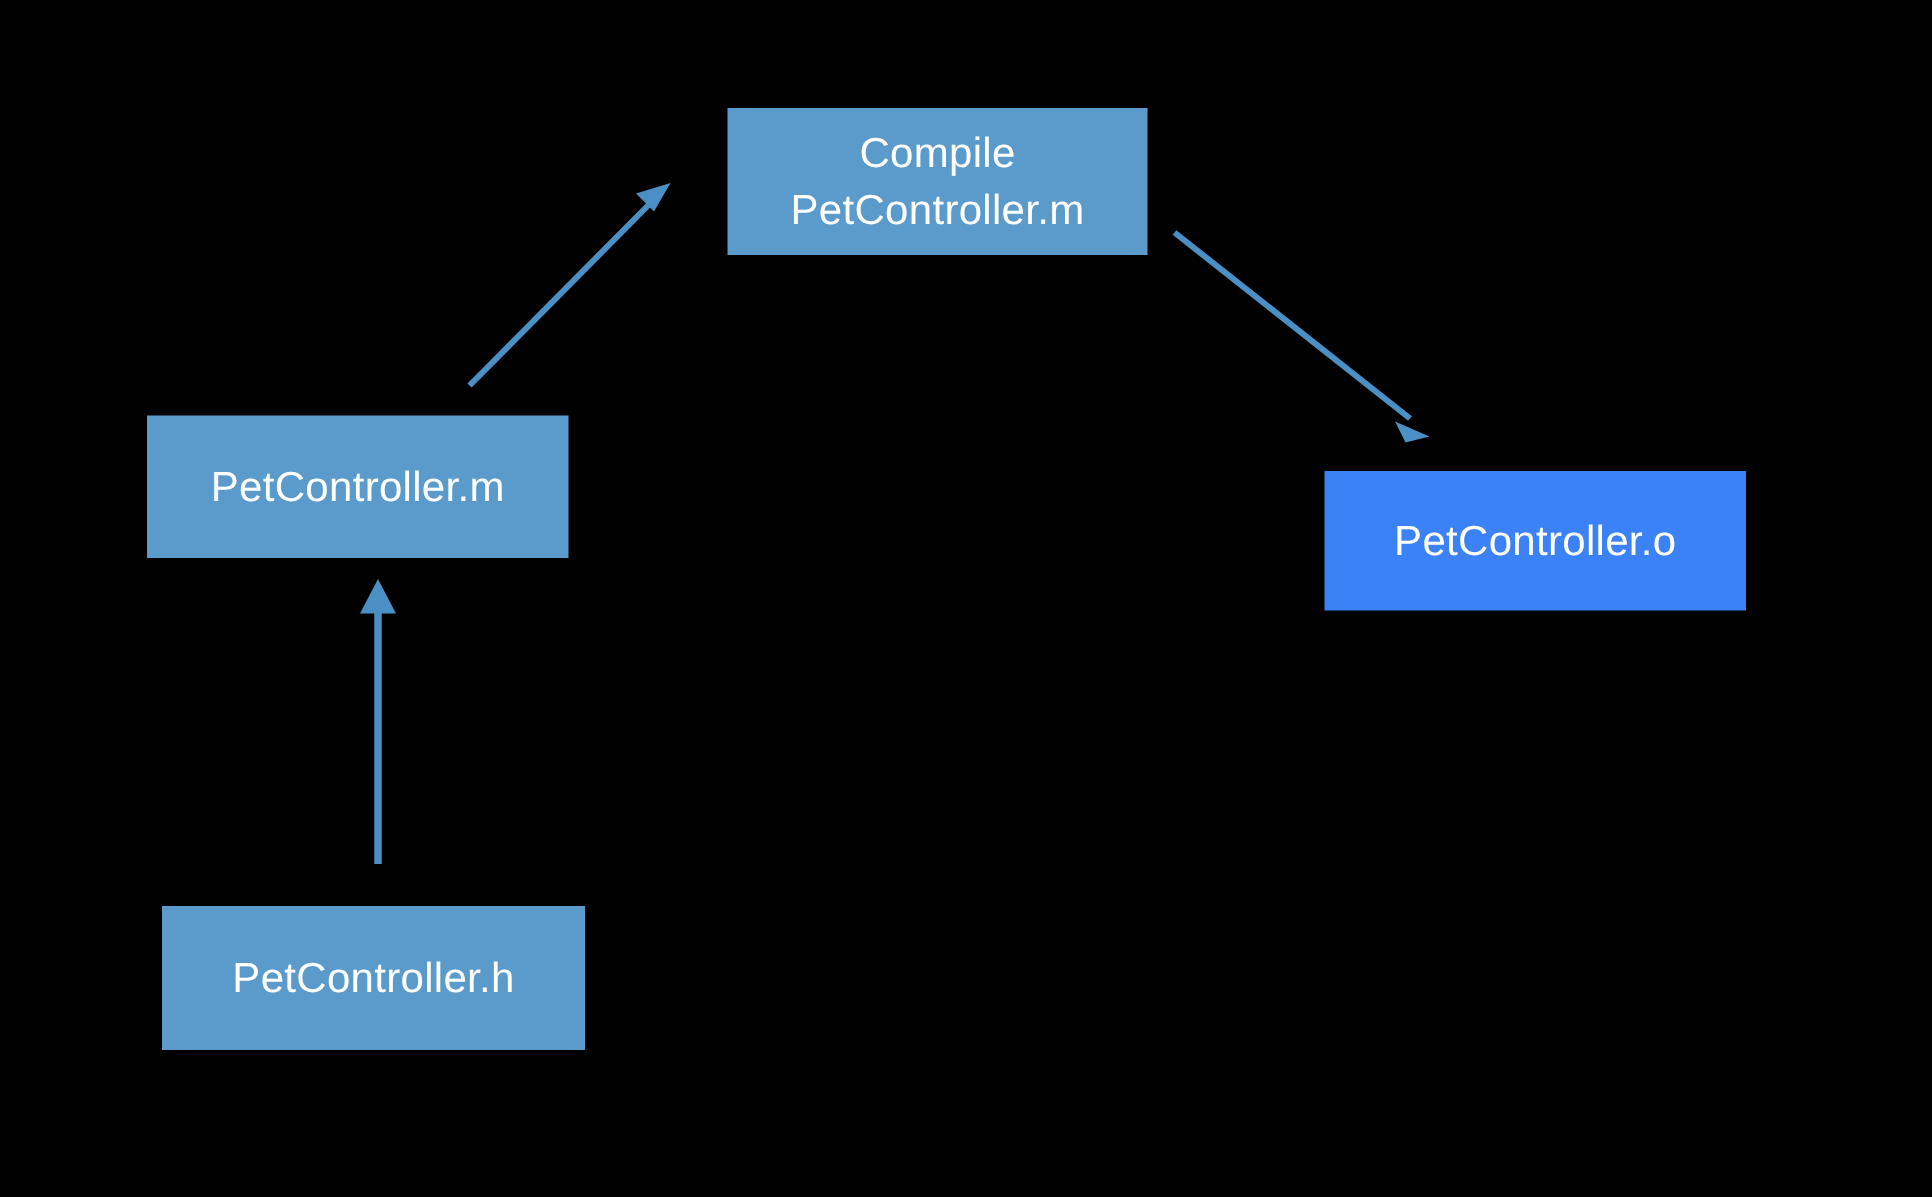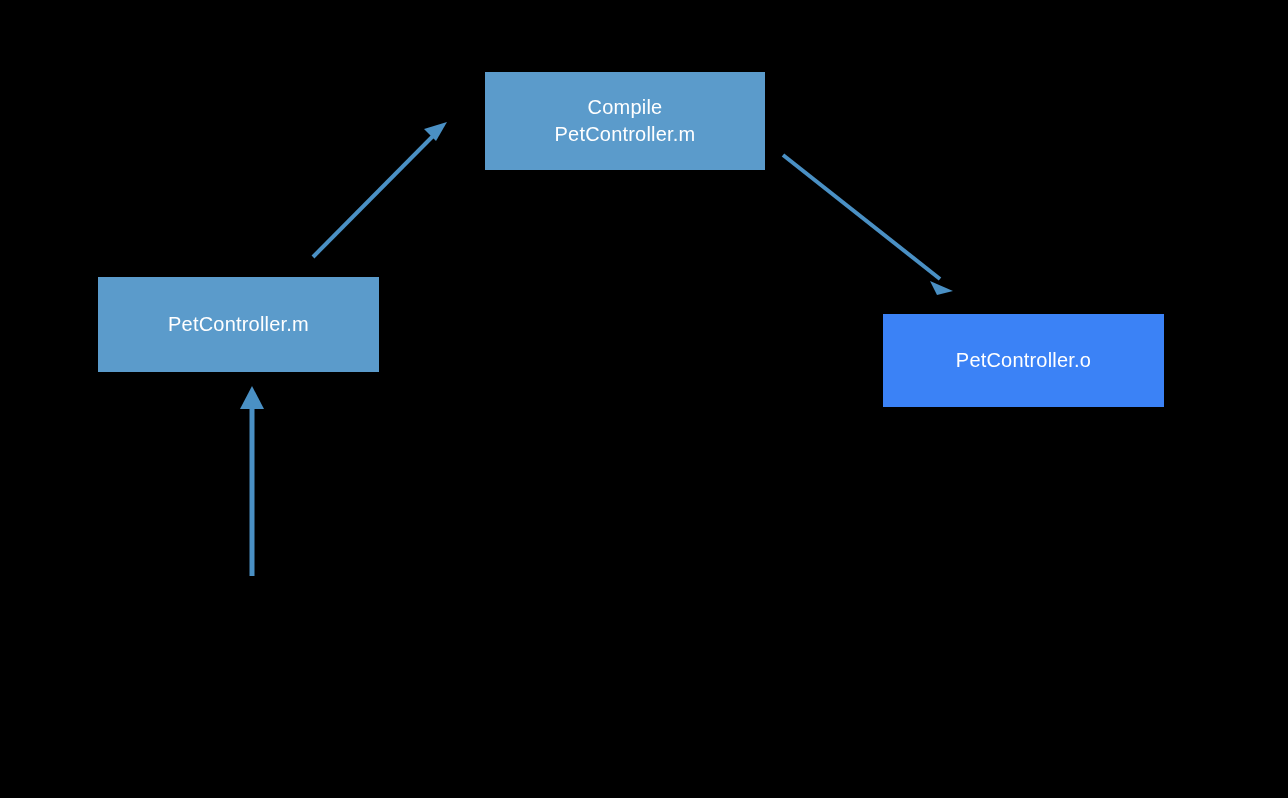--- a/index.html
+++ b/index.html
@@ -20,21 +20,21 @@
     background: #000000;
   }
   .node {
     position: absolute;
     display: flex;
     align-items: center;
     justify-content: center;
     text-align: center;
     color: #ffffff;
     font-family: "Liberation Sans", sans-serif;
-    font-size: 20px;
+    font-size: 28px;
     line-height: 1.35;
     font-weight: 400;
     letter-spacing: 0.2px;
     box-sizing: border-box;
     padding: 4px 6px;
     user-select: none;
     white-space: pre-line;
   }
   #node-compile {
     left: 485px;
@@ -90,16 +90,17 @@
       <line x1="252" y1="576" x2="252" y2="402" stroke="#4A90C4" stroke-width="5" stroke-linecap="butt"></line>
       <polygon points="252,386 240,409 264,409" fill="#4A90C4"></polygon>
     </g>
   </svg>
 
   <div class="node" id="node-compile" style="background:#5B9BCB">Compile
 PetController.m</div>
 
   <div class="node" id="node-petcontroller-m" style="background:#5B9BCB">PetController.m</div>
 
+  <div class="node" id="node-petcontroller-h" style="background:#5B9BCB">PetController.h</div>
 
   <div class="node" id="node-petcontroller-o" style="background:#3b82f6">PetController.o</div>
 
 </div>
 
 </body></html>

